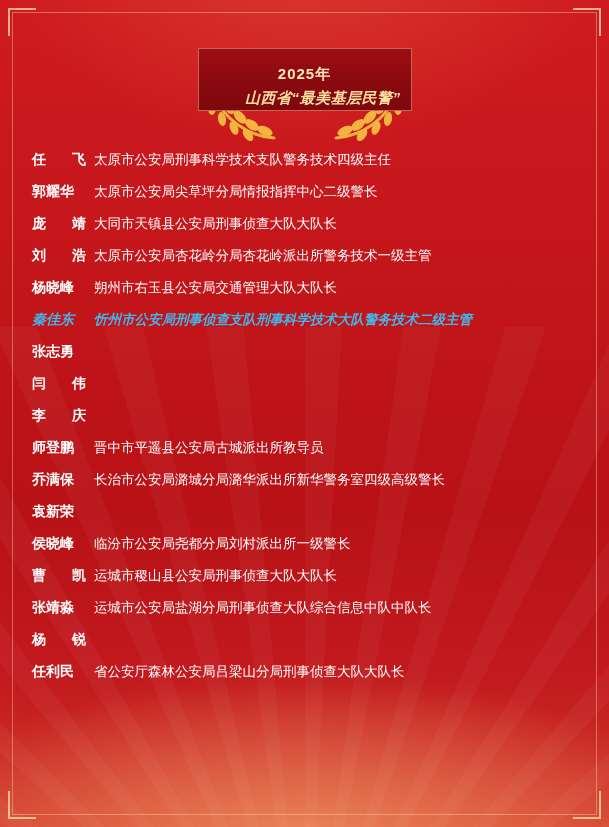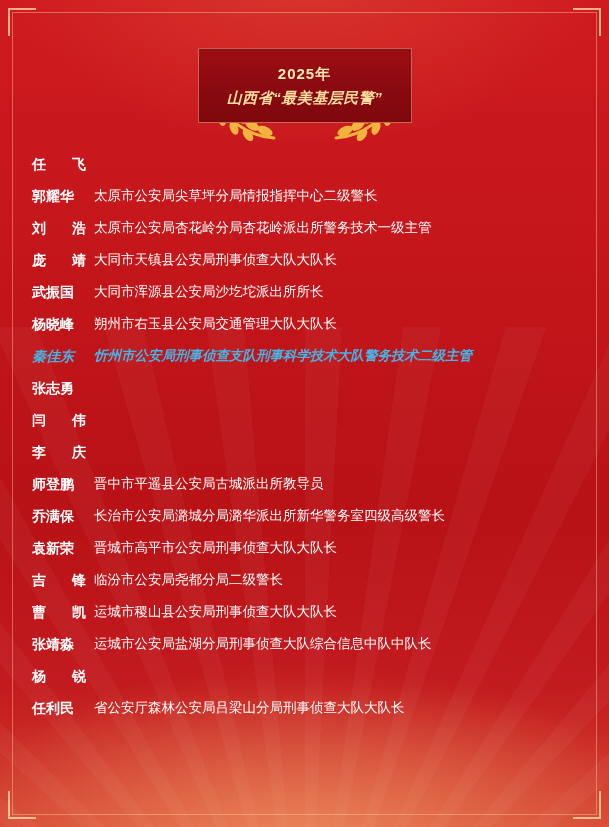--- a/index.html
+++ b/index.html
@@ -68,59 +68,60 @@
     padding-top: 48px;
     width: 330px;
     text-align: center;
   }
   .banner {
     position: relative;
     width: 214px;
     margin: 0 auto;
     background: linear-gradient(180deg, #9d0d12 0%, #8a0a10 55%, #7d080d 100%);
     border: 1px solid rgba(255,215,160,0.45);
-    padding: 14px 10px 12px;
+    padding: 14px 10px 0;
     box-sizing: border-box;
     z-index: 3;
   }
   .banner .year {
     color: #ffe9b6;
     font-size: 15px;
     font-weight: bold;
     letter-spacing: 1px;
     line-height: 1.5;
   }
   .banner .subtitle {
     color: #ffdf9f;
     font-size: 15px;
     font-weight: bold;
     letter-spacing: 0.5px;
     line-height: 1.6;
     font-style: italic;
+    text-align: right;
   }
   .wheat {
     position: absolute;
     top: 58px;
     width: 92px;
     height: 86px;
     z-index: 2;
   }
   .wheat.left { left: 56px; }
   .wheat.right { right: 56px; }
 
   
   .list {
     position: relative;
     margin: 26px 0 0 0;
     padding: 0 0 0 0;
     z-index: 4;
   }
   .row {
     display: flex;
-    align-items: center;
+    align-items: flex-end;
     padding: 0 0 0 32px;
     height: 32px;
   }
   .name {
     flex: 0 0 auto;
     width: 62px;
     color: #ffffff;
     font-size: 14px;
     font-weight: bold;
     letter-spacing: 0px;
@@ -197,36 +198,33 @@
 
     <div class="banner">
       <div class="year">2025年</div>
       <div class="subtitle">山西省“最美基层民警”</div>
     </div>
   </div>
 
   <div class="list">
       <div class="row">
         <span class="name spaced">任　飞</span>
+        <span class="unit">太原市公安局刑事科学技术支队警务技术四级主任</span>
       </div>
       <div class="row">
         <span class="name">郭耀华</span>
         <span class="unit">太原市公安局尖草坪分局情报指挥中心二级警长</span>
       </div>
       <div class="row">
+        <span class="name spaced">庞　靖</span>
+        <span class="unit">大同市天镇县公安局刑事侦查大队大队长</span>
+      </div>
+      <div class="row">
         <span class="name spaced">刘　浩</span>
         <span class="unit">太原市公安局杏花岭分局杏花岭派出所警务技术一级主管</span>
-      </div>
-      <div class="row">
-        <span class="name spaced">庞　靖</span>
-        <span class="unit">大同市天镇县公安局刑事侦查大队大队长</span>
-      </div>
-      <div class="row">
-        <span class="name">武振国</span>
-        <span class="unit">大同市浑源县公安局沙圪坨派出所所长</span>
       </div>
       <div class="row">
         <span class="name">杨晓峰</span>
         <span class="unit">朔州市右玉县公安局交通管理大队大队长</span>
       </div>
       <div class="row highlight">
         <span class="name">秦佳东</span>
         <span class="unit">忻州市公安局刑事侦查支队刑事科学技术大队警务技术二级主管</span>
       </div>
       <div class="row">
@@ -241,25 +239,24 @@
       <div class="row">
         <span class="name">师登鹏</span>
         <span class="unit">晋中市平遥县公安局古城派出所教导员</span>
       </div>
       <div class="row">
         <span class="name">乔满保</span>
         <span class="unit">长治市公安局潞城分局潞华派出所新华警务室四级高级警长</span>
       </div>
       <div class="row">
         <span class="name">袁新荣</span>
-        <span class="unit">晋城市高平市公安局刑事侦查大队大队长</span>
-      </div>
-      <div class="row">
-        <span class="name spaced">吉　锋</span>
-        <span class="unit">临汾市公安局尧都分局二级警长</span>
+      </div>
+      <div class="row">
+        <span class="name">侯晓峰</span>
+        <span class="unit">临汾市公安局尧都分局刘村派出所一级警长</span>
       </div>
       <div class="row">
         <span class="name spaced">曹　凯</span>
         <span class="unit">运城市稷山县公安局刑事侦查大队大队长</span>
       </div>
       <div class="row">
         <span class="name">张靖淼</span>
         <span class="unit">运城市公安局盐湖分局刑事侦查大队综合信息中队中队长</span>
       </div>
       <div class="row">

